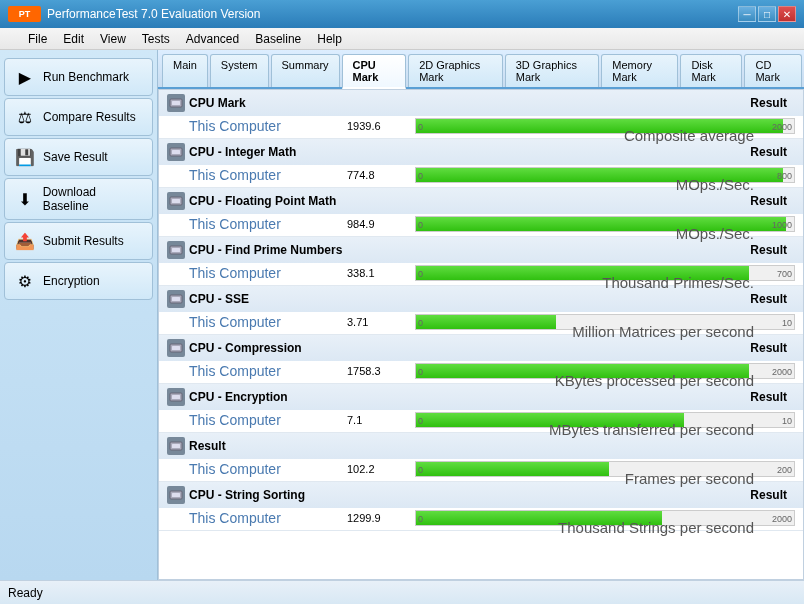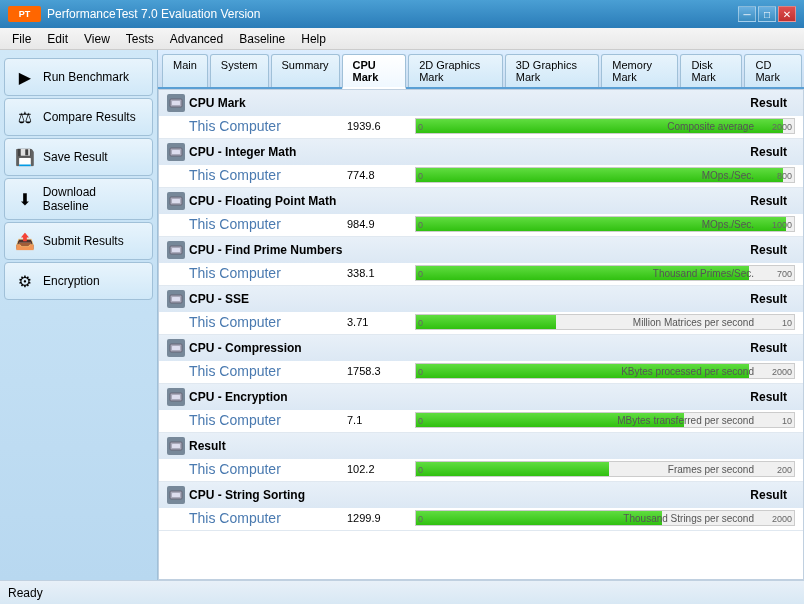--- a/index.html
+++ b/index.html
@@ -27,21 +27,21 @@
     }
     .title-btn.close { background: linear-gradient(to bottom, #e05050, #c03030); }
 
     
     .menu-bar {
       background: linear-gradient(to bottom, #f5f5f5, #e8e8e8);
       height: 22px;
       display: flex;
       align-items: center;
       border-bottom: 1px solid #ccc;
-      padding: 0 4px;
+      padding: 0 20px;
     }
     .menu-item {
       padding: 2px 8px;
       font-size: 12px;
       cursor: pointer;
       color: #000;
     }
 
     
     .main-container { display: flex; height: calc(604px - 28px - 22px - 24px); }
@@ -126,21 +126,21 @@
       padding: 2px 8px 4px 30px;
       background: white;
       gap: 8px;
     }
     .bench-computer { color: #4a7ab0; font-size: 14px; flex: 0 0 150px; }
     .bench-value { font-size: 11px; flex: 0 0 60px; }
     .bench-bar-container { flex: 1; position: relative; height: 16px; background: #f0f0f0; border: 1px solid #ccc; }
     .bench-bar { height: 100%; background: linear-gradient(to bottom, #60dd40, #30c010); }
     .bar-scale { position: absolute; right: 2px; top: 0; font-size: 9px; color: #666; line-height: 16px; }
     .bar-zero { position: absolute; left: 2px; top: 0; font-size: 9px; color: #666; line-height: 16px; }
-    .bar-label { position: absolute; right: 40px; top: 0; font-size: 10px; color: #555; line-height: 16px; white-space: nowrap; }
+    .bar-label { position: absolute; right: 40px; top: 9px; font-size: 15px; color: #555; line-height: 16px; white-space: nowrap; }
 
     
     .status-bar {
       height: 24px;
       background: linear-gradient(to bottom, #e8f0f8, #d8e8f4);
       border-top: 1px solid #c0d0e0;
       display: flex;
       align-items: center;
       padding: 0 8px;
       font-size: 12px;

